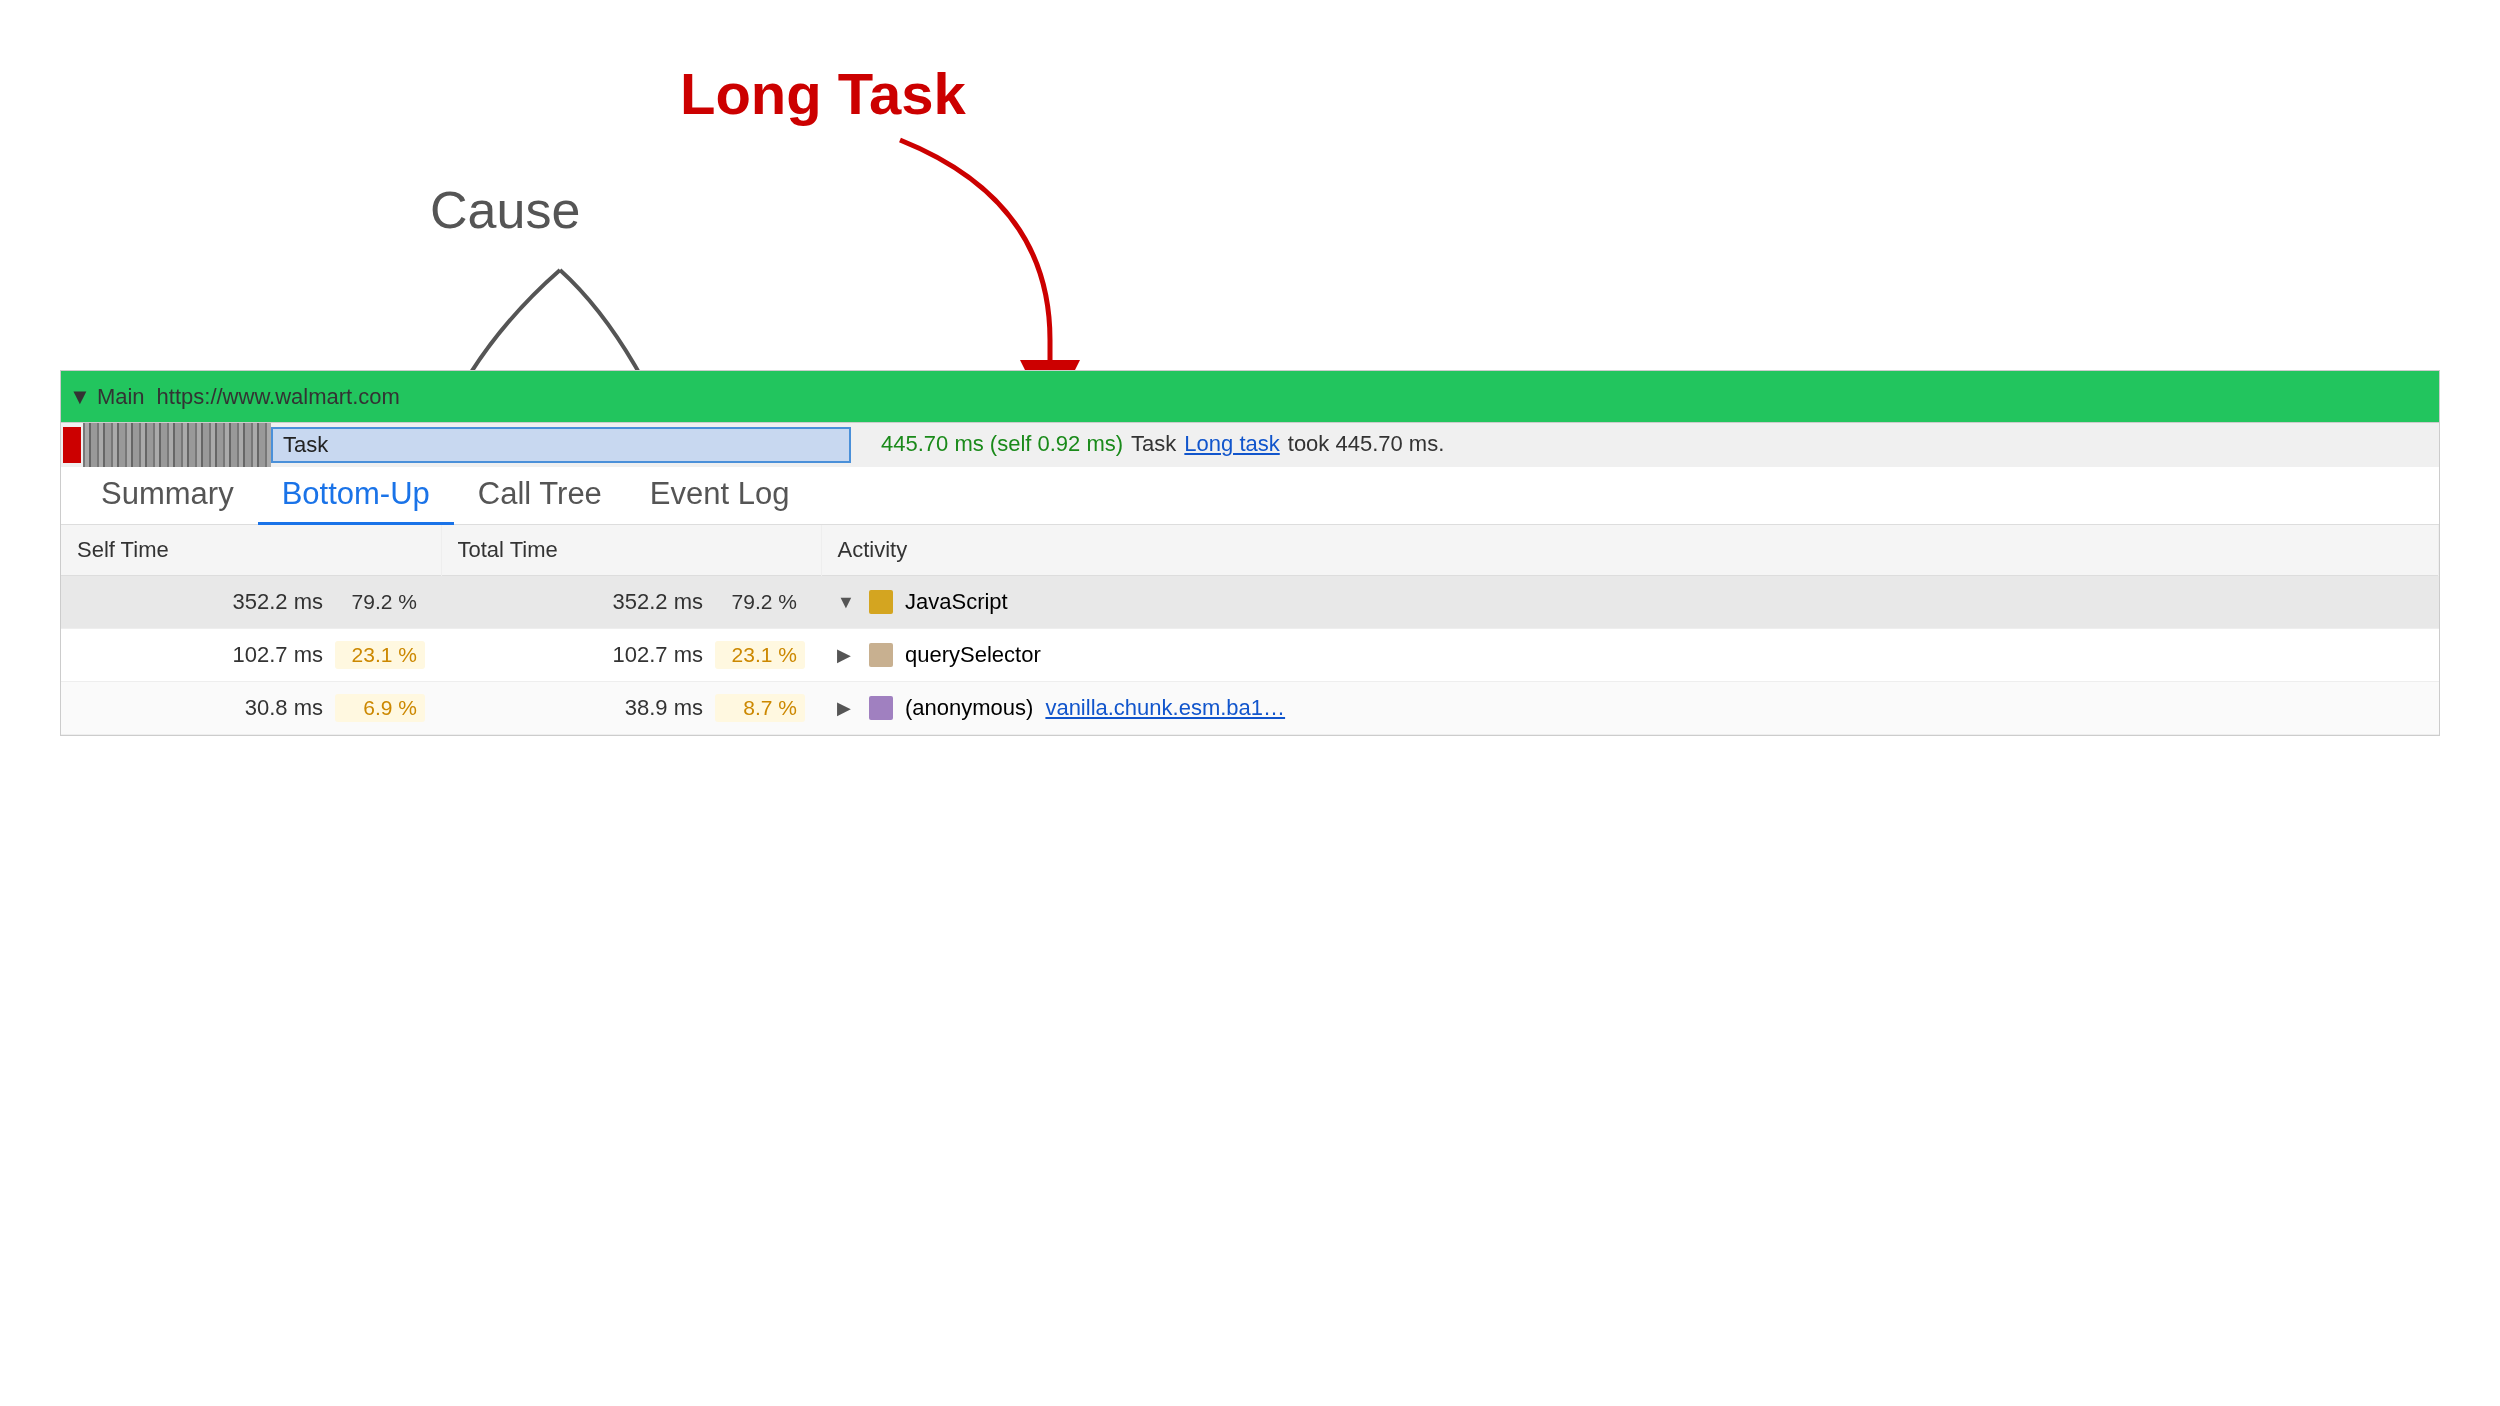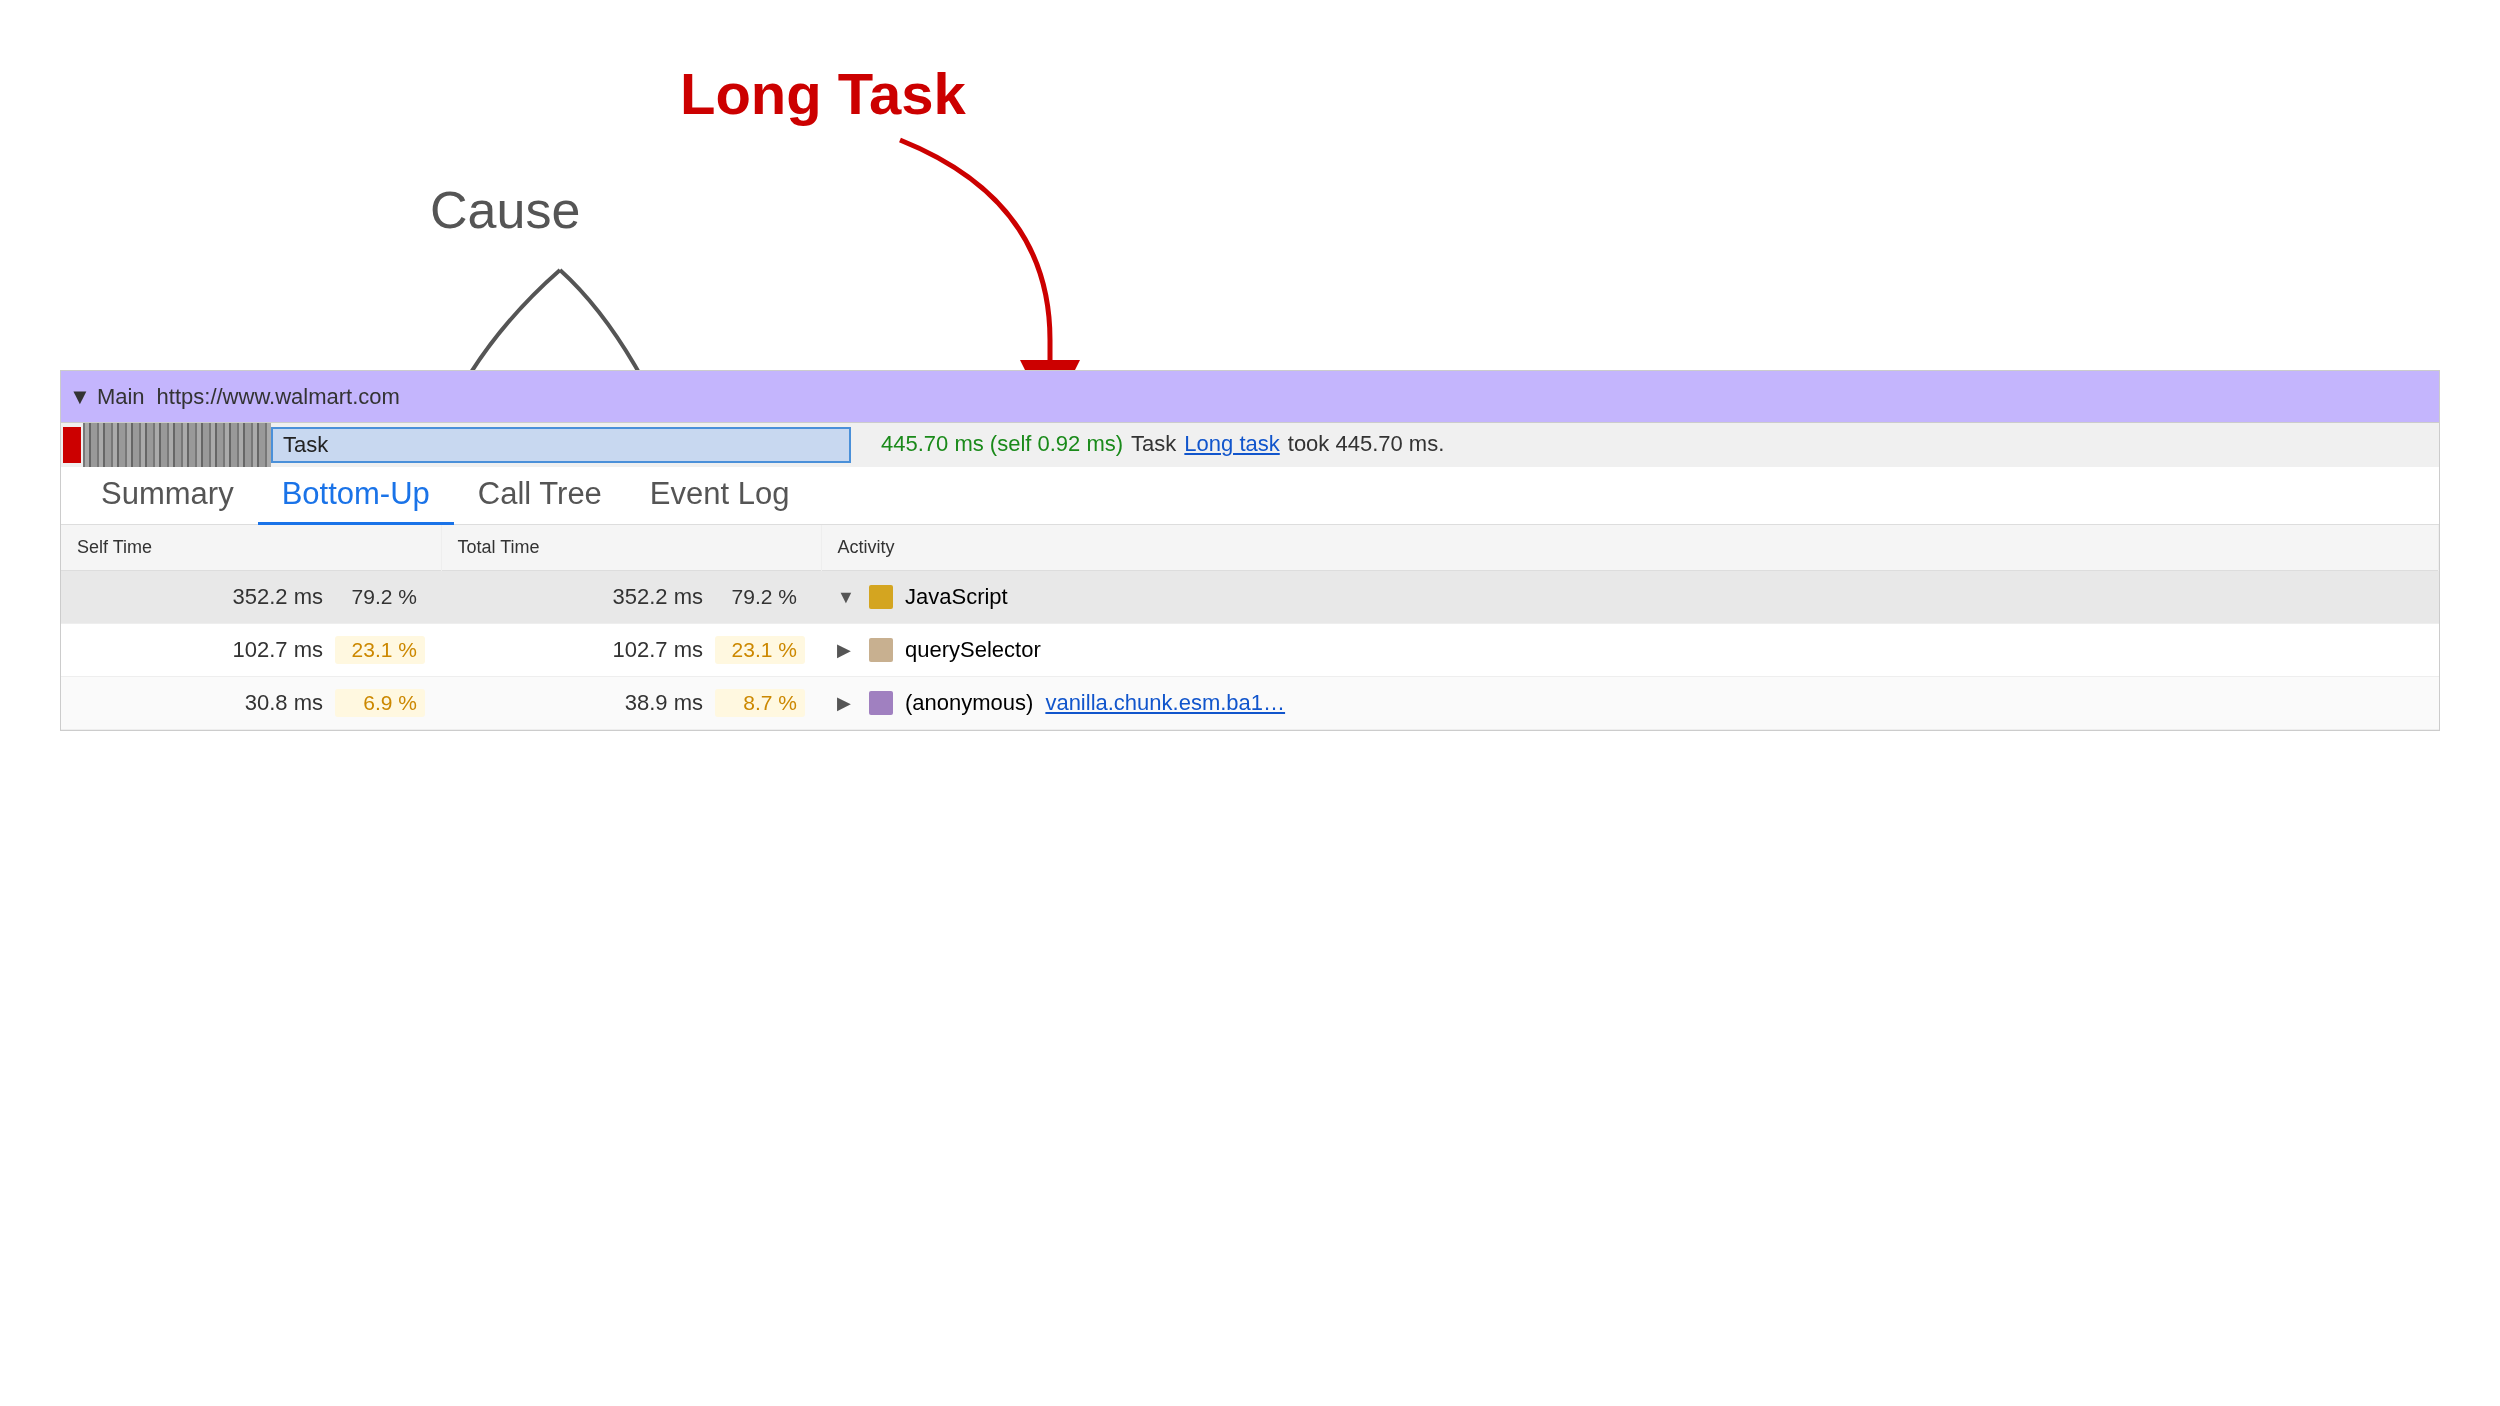--- a/index.html
+++ b/index.html
@@ -55,21 +55,21 @@
       position: absolute;
       top: 370px;
       left: 60px;
       width: 2380px;
       background: #f5f5f5;
       border: 1px solid #cccccc;
     }
 
     
     .timeline-bar {
-      background: #c4b5fd;
+      background: #22c55e;
       border-bottom: 1px solid #cccccc;
       display: flex;
       align-items: center;
       padding: 4px 8px;
       height: 52px;
       gap: 12px;
     }
 
     .timeline-label {
       font-size: 22px;
@@ -275,21 +275,21 @@
       background: #ffffff;
     }
 
     .data-table thead tr {
       background: #f5f5f5;
       border-bottom: 1px solid #dddddd;
     }
 
     .data-table thead th {
       padding: 12px 16px;
-      font-size: 18px;
+      font-size: 22px;
       font-weight: 500;
       color: #333;
       text-align: left;
       border-right: 1px solid #eeeeee;
     }
 
     .data-table tbody tr {
       border-bottom: 1px solid #eeeeee;
     }
 

